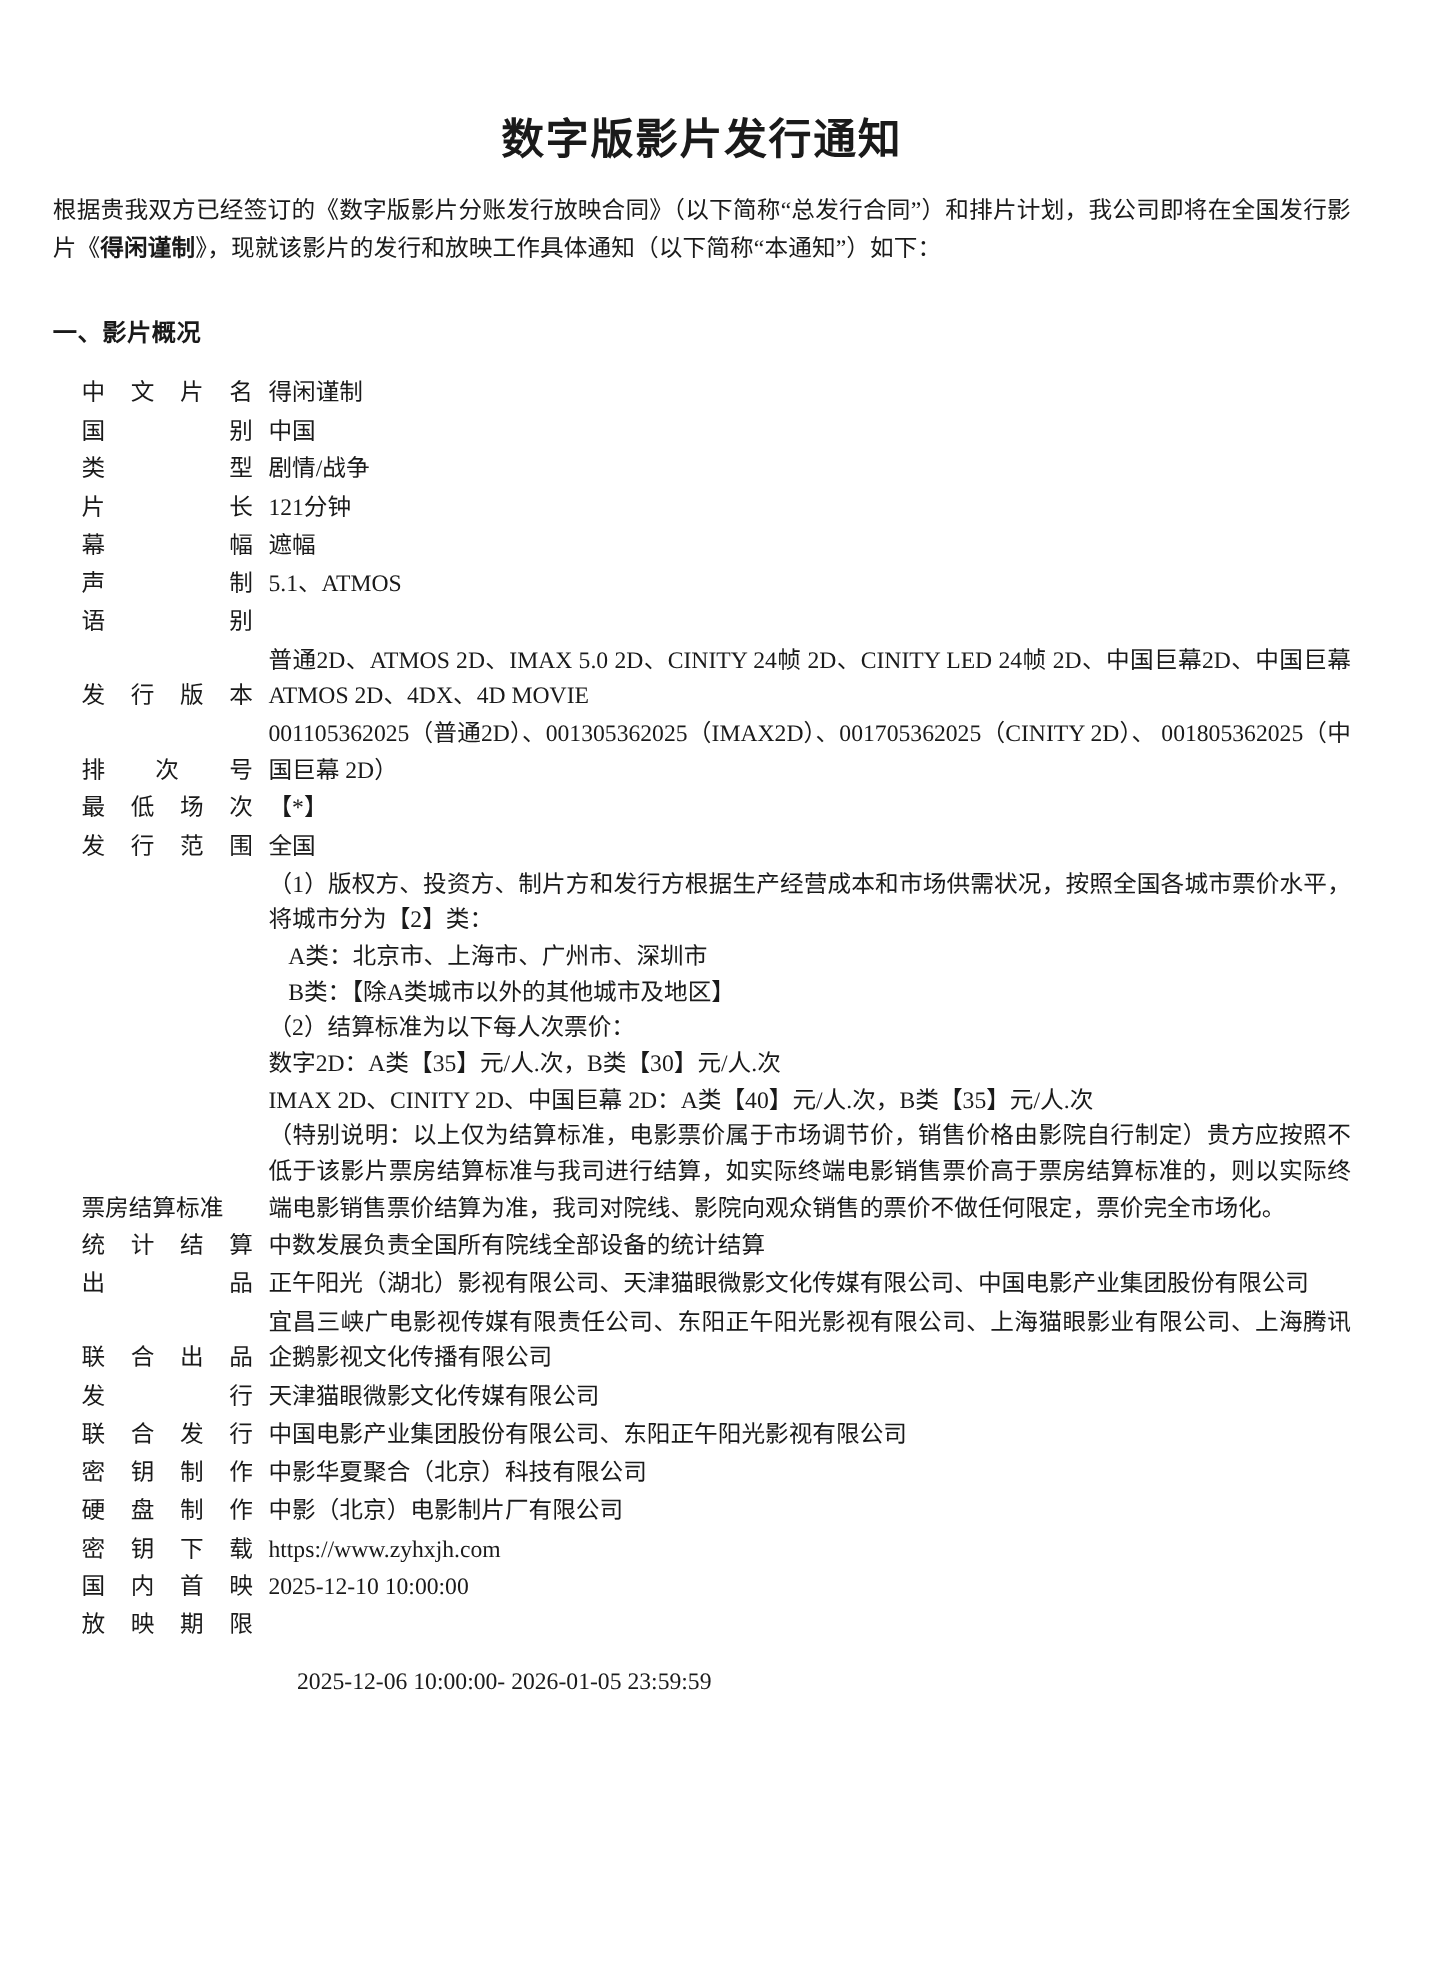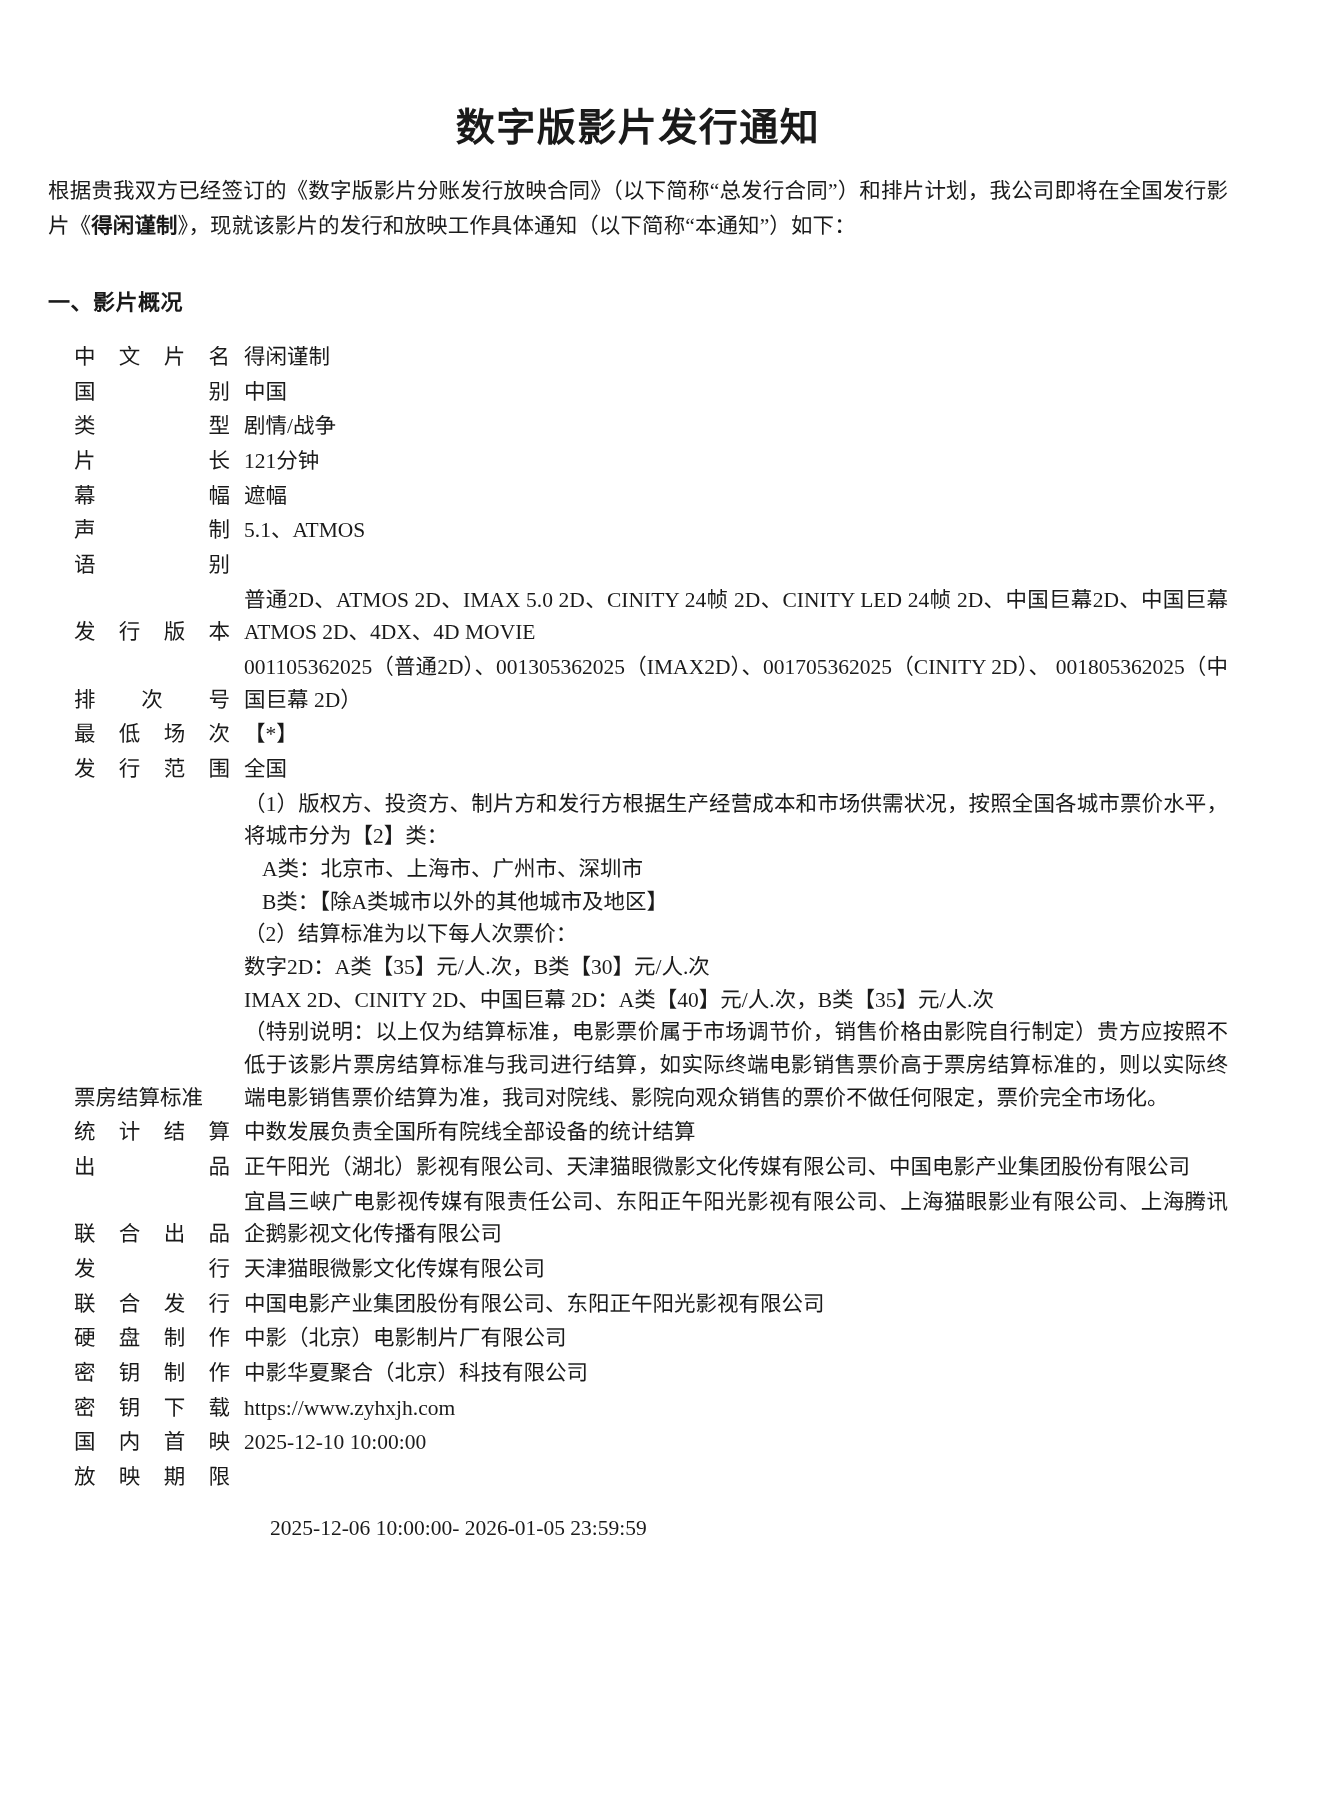--- a/index.html
+++ b/index.html
@@ -190,28 +190,28 @@
       </div>
       <div class="field-row">
         <div class="field-label">发行</div>
         <div class="field-value flow">天津猫眼微影文化传媒有限公司</div>
       </div>
       <div class="field-row">
         <div class="field-label">联合发行</div>
         <div class="field-value flow">中国电影产业集团股份有限公司、东阳正午阳光影视有限公司</div>
       </div>
       <div class="field-row">
+        <div class="field-label">密钥制作</div>
+        <div class="field-value flow">中影华夏聚合（北京）科技有限公司</div>
+      </div>
+      <div class="field-row">
         <div class="field-label">硬盘制作</div>
         <div class="field-value flow">中影（北京）电影制片厂有限公司</div>
       </div>
       <div class="field-row">
-        <div class="field-label">密钥制作</div>
-        <div class="field-value flow">中影华夏聚合（北京）科技有限公司</div>
-      </div>
-      <div class="field-row">
         <div class="field-label">密钥下载</div>
         <div class="field-value flow">https://www.zyhxjh.com</div>
       </div>
       <div class="field-row">
         <div class="field-label">国内首映</div>
         <div class="field-value flow">2025-12-10 10:00:00</div>
       </div>
       <div class="field-row">
         <div class="field-label">放映期限</div>
         <div class="field-value flow"></div>

